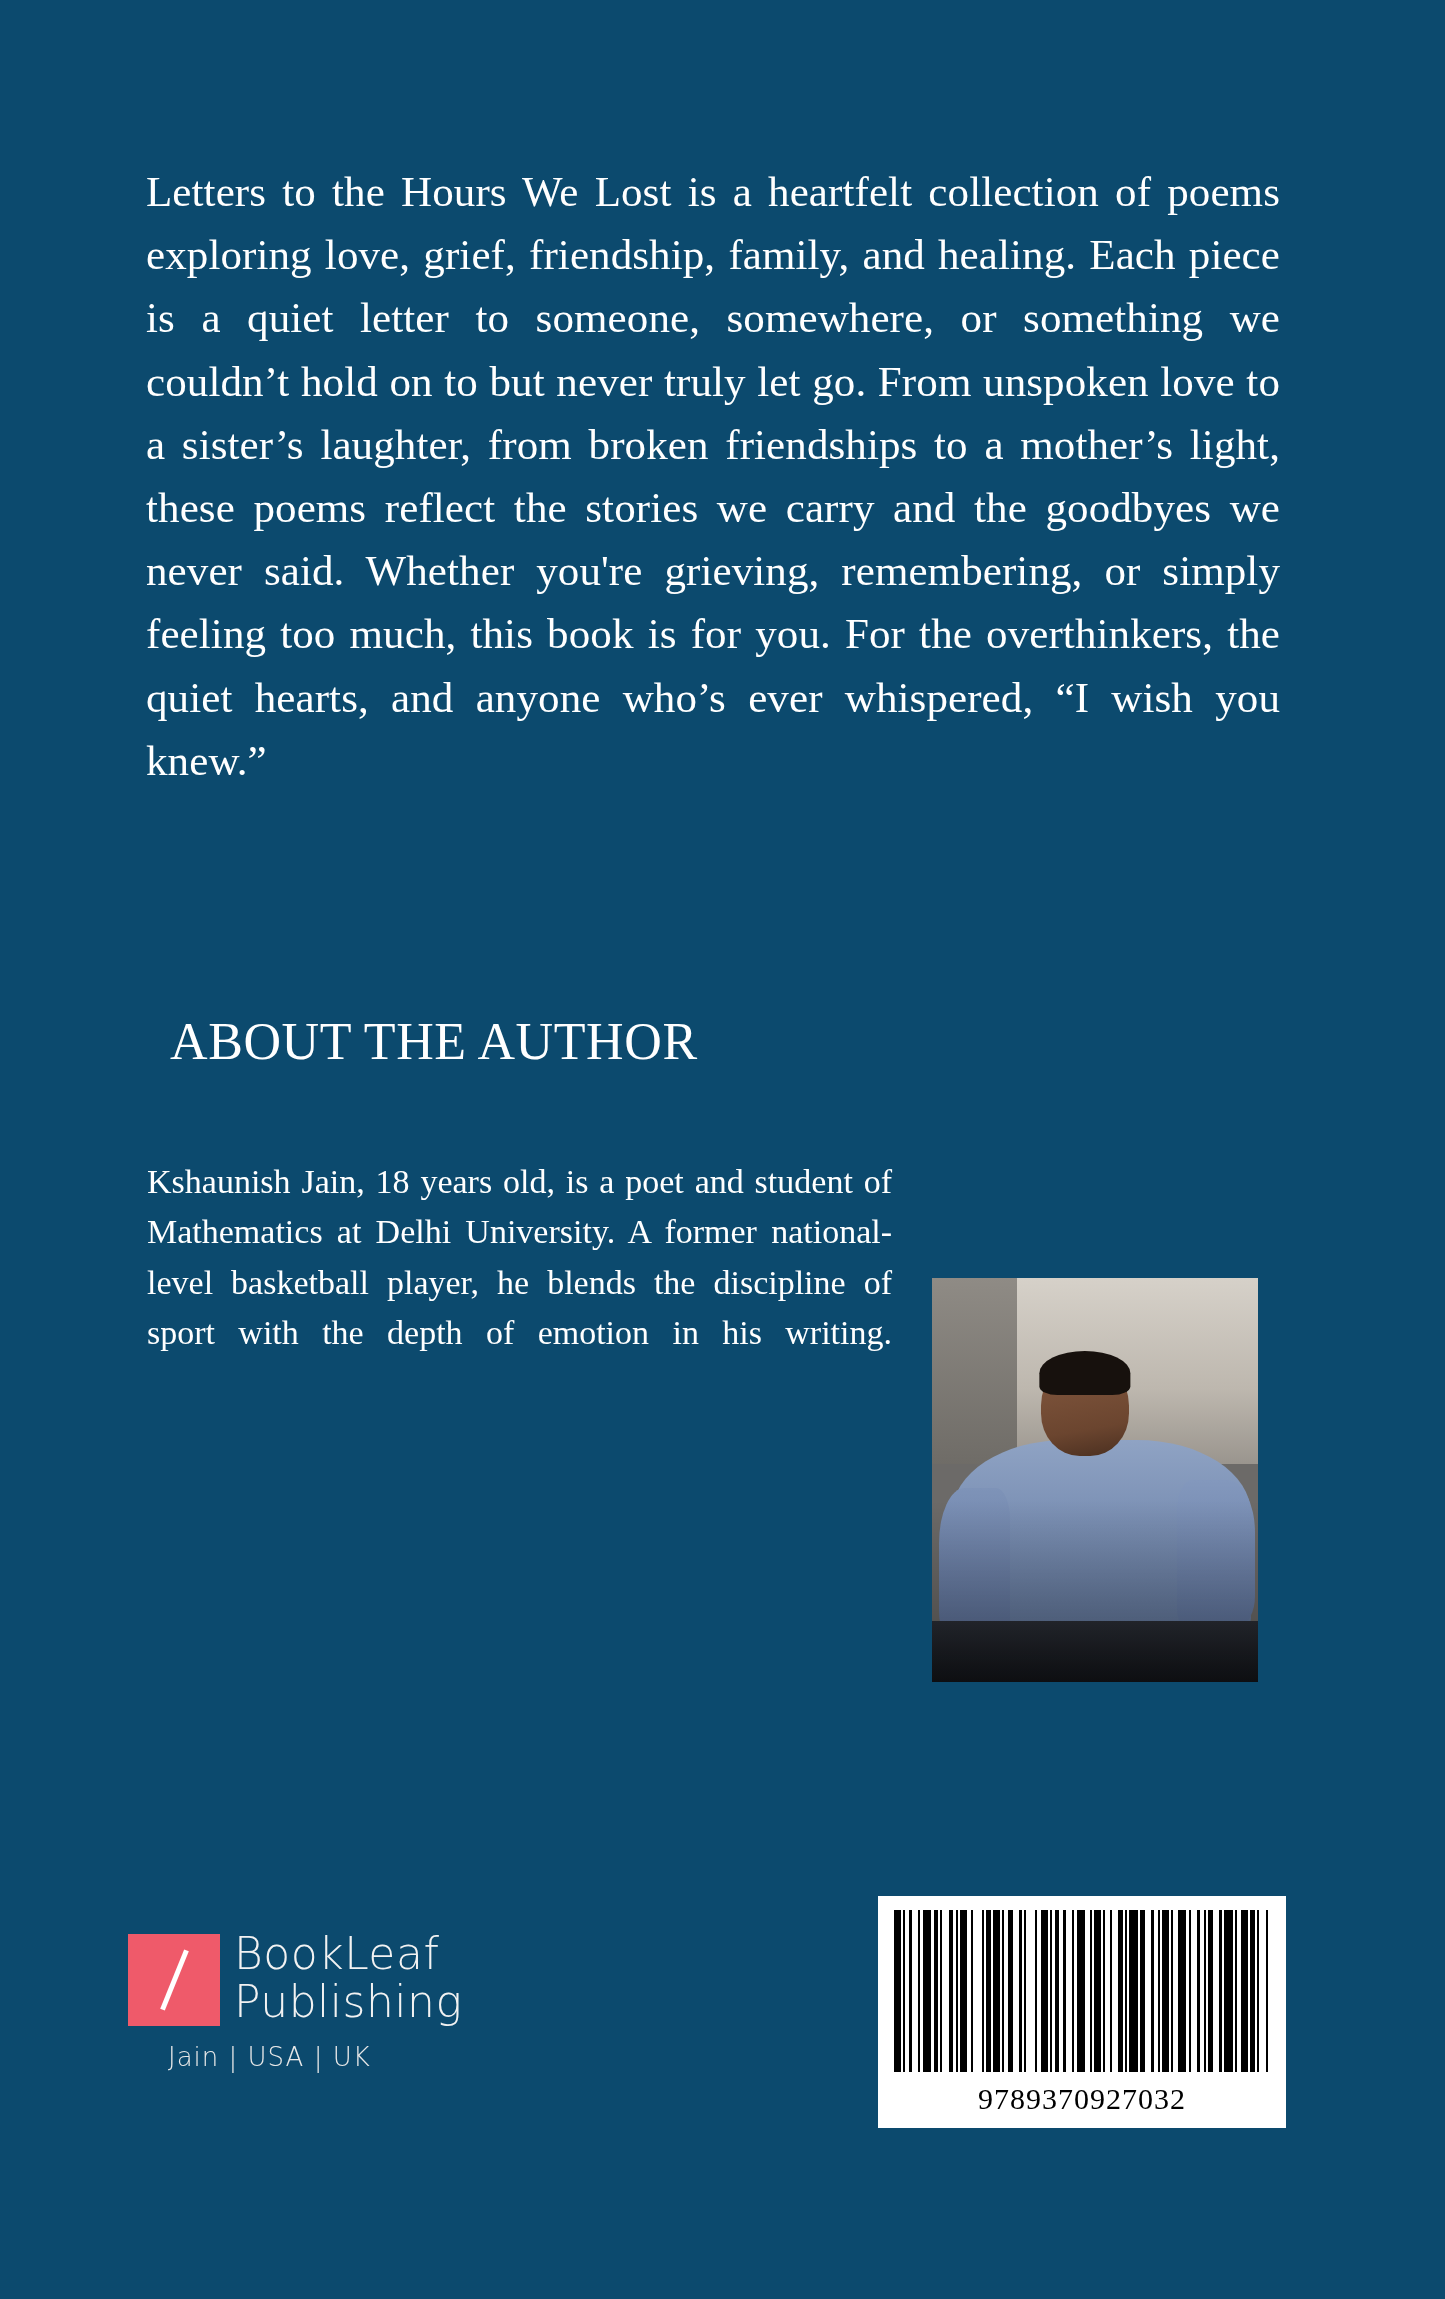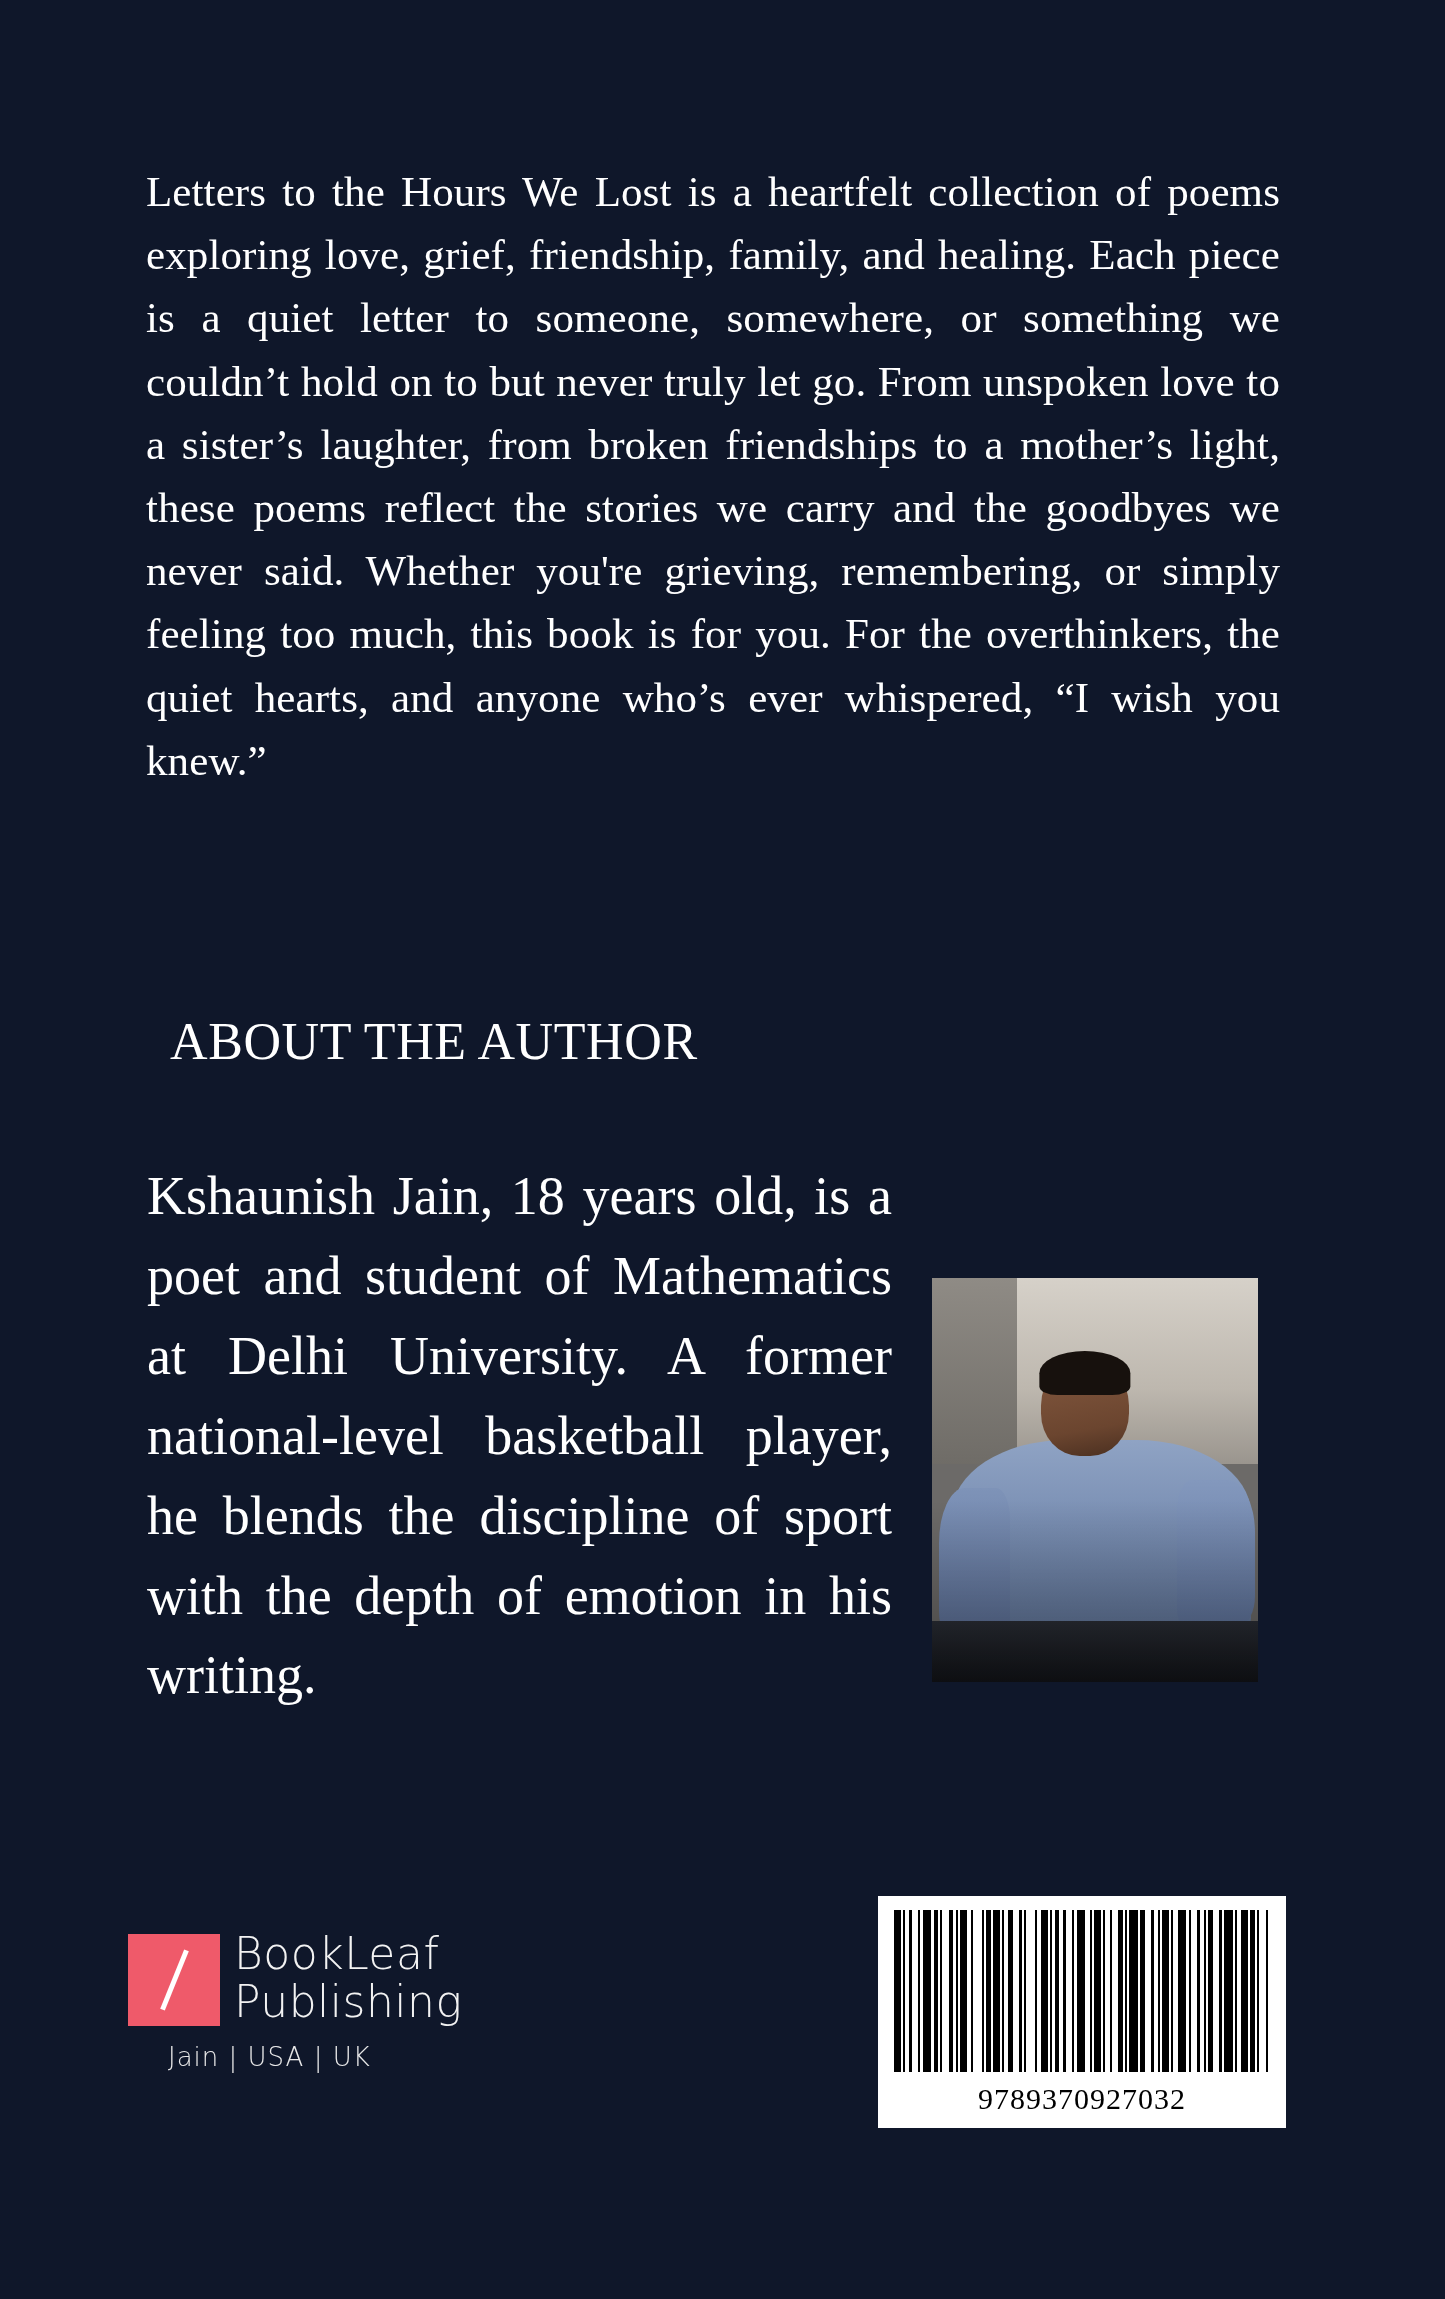--- a/index.html
+++ b/index.html
@@ -12,21 +12,21 @@
     height: 2299px;
     position: relative;
     overflow: hidden;
     font-family: "Liberation Serif", serif;
     color: #ffffff;
   }
 
   .page {
     position: absolute;
     inset: 0;
-    background: #0f172a;
+    background: #0c4a6e;
   }
 
   
   .blurb {
     position: absolute;
     left: 146px;
     top: 160px;
     width: 1134px;
     font-size: 43px;
     line-height: 1.47;
@@ -46,21 +46,21 @@
     color: #ffffff;
     white-space: nowrap;
   }
 
   
   .bio {
     position: absolute;
     left: 147px;
     top: 1157px;
     width: 745px;
-    font-size: 54px;
+    font-size: 34px;
     line-height: 1.48;
     text-align: justify;
     text-align-last: justify;
     color: #ffffff;
   }
   .bio p {
     margin: 0 0 40px 0;
   }
   .bio p:last-child {
     margin-bottom: 0;

